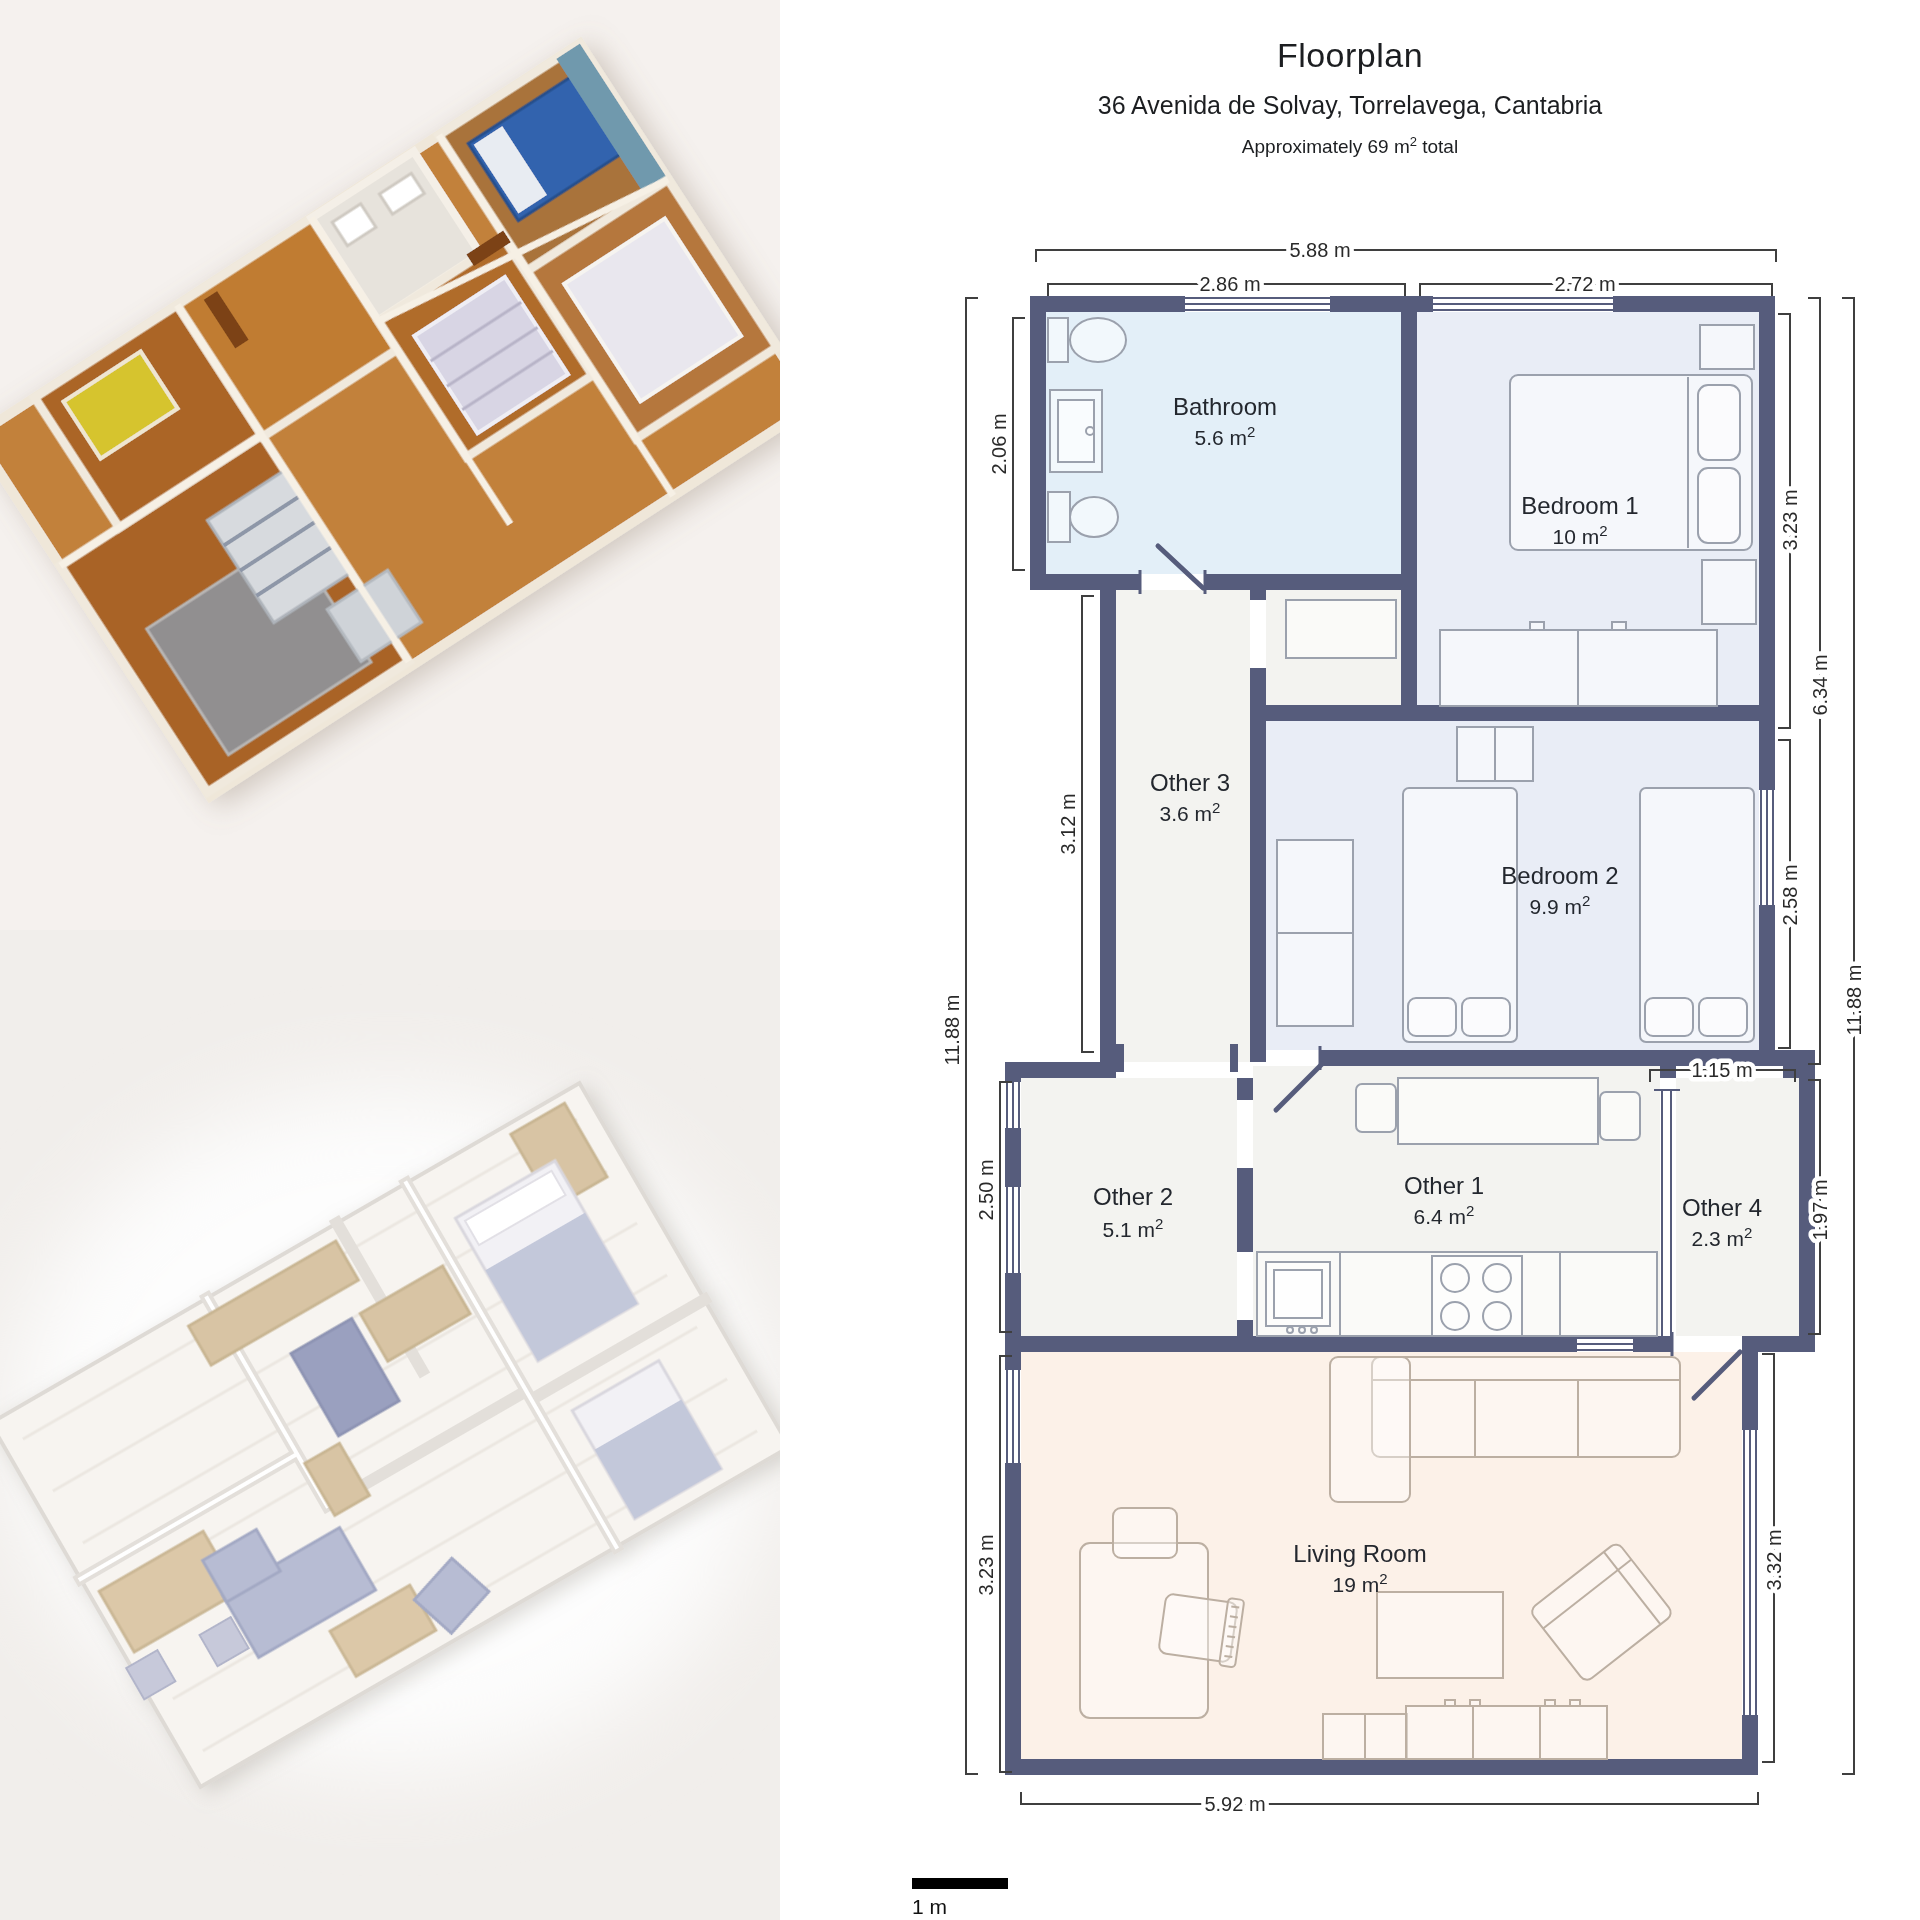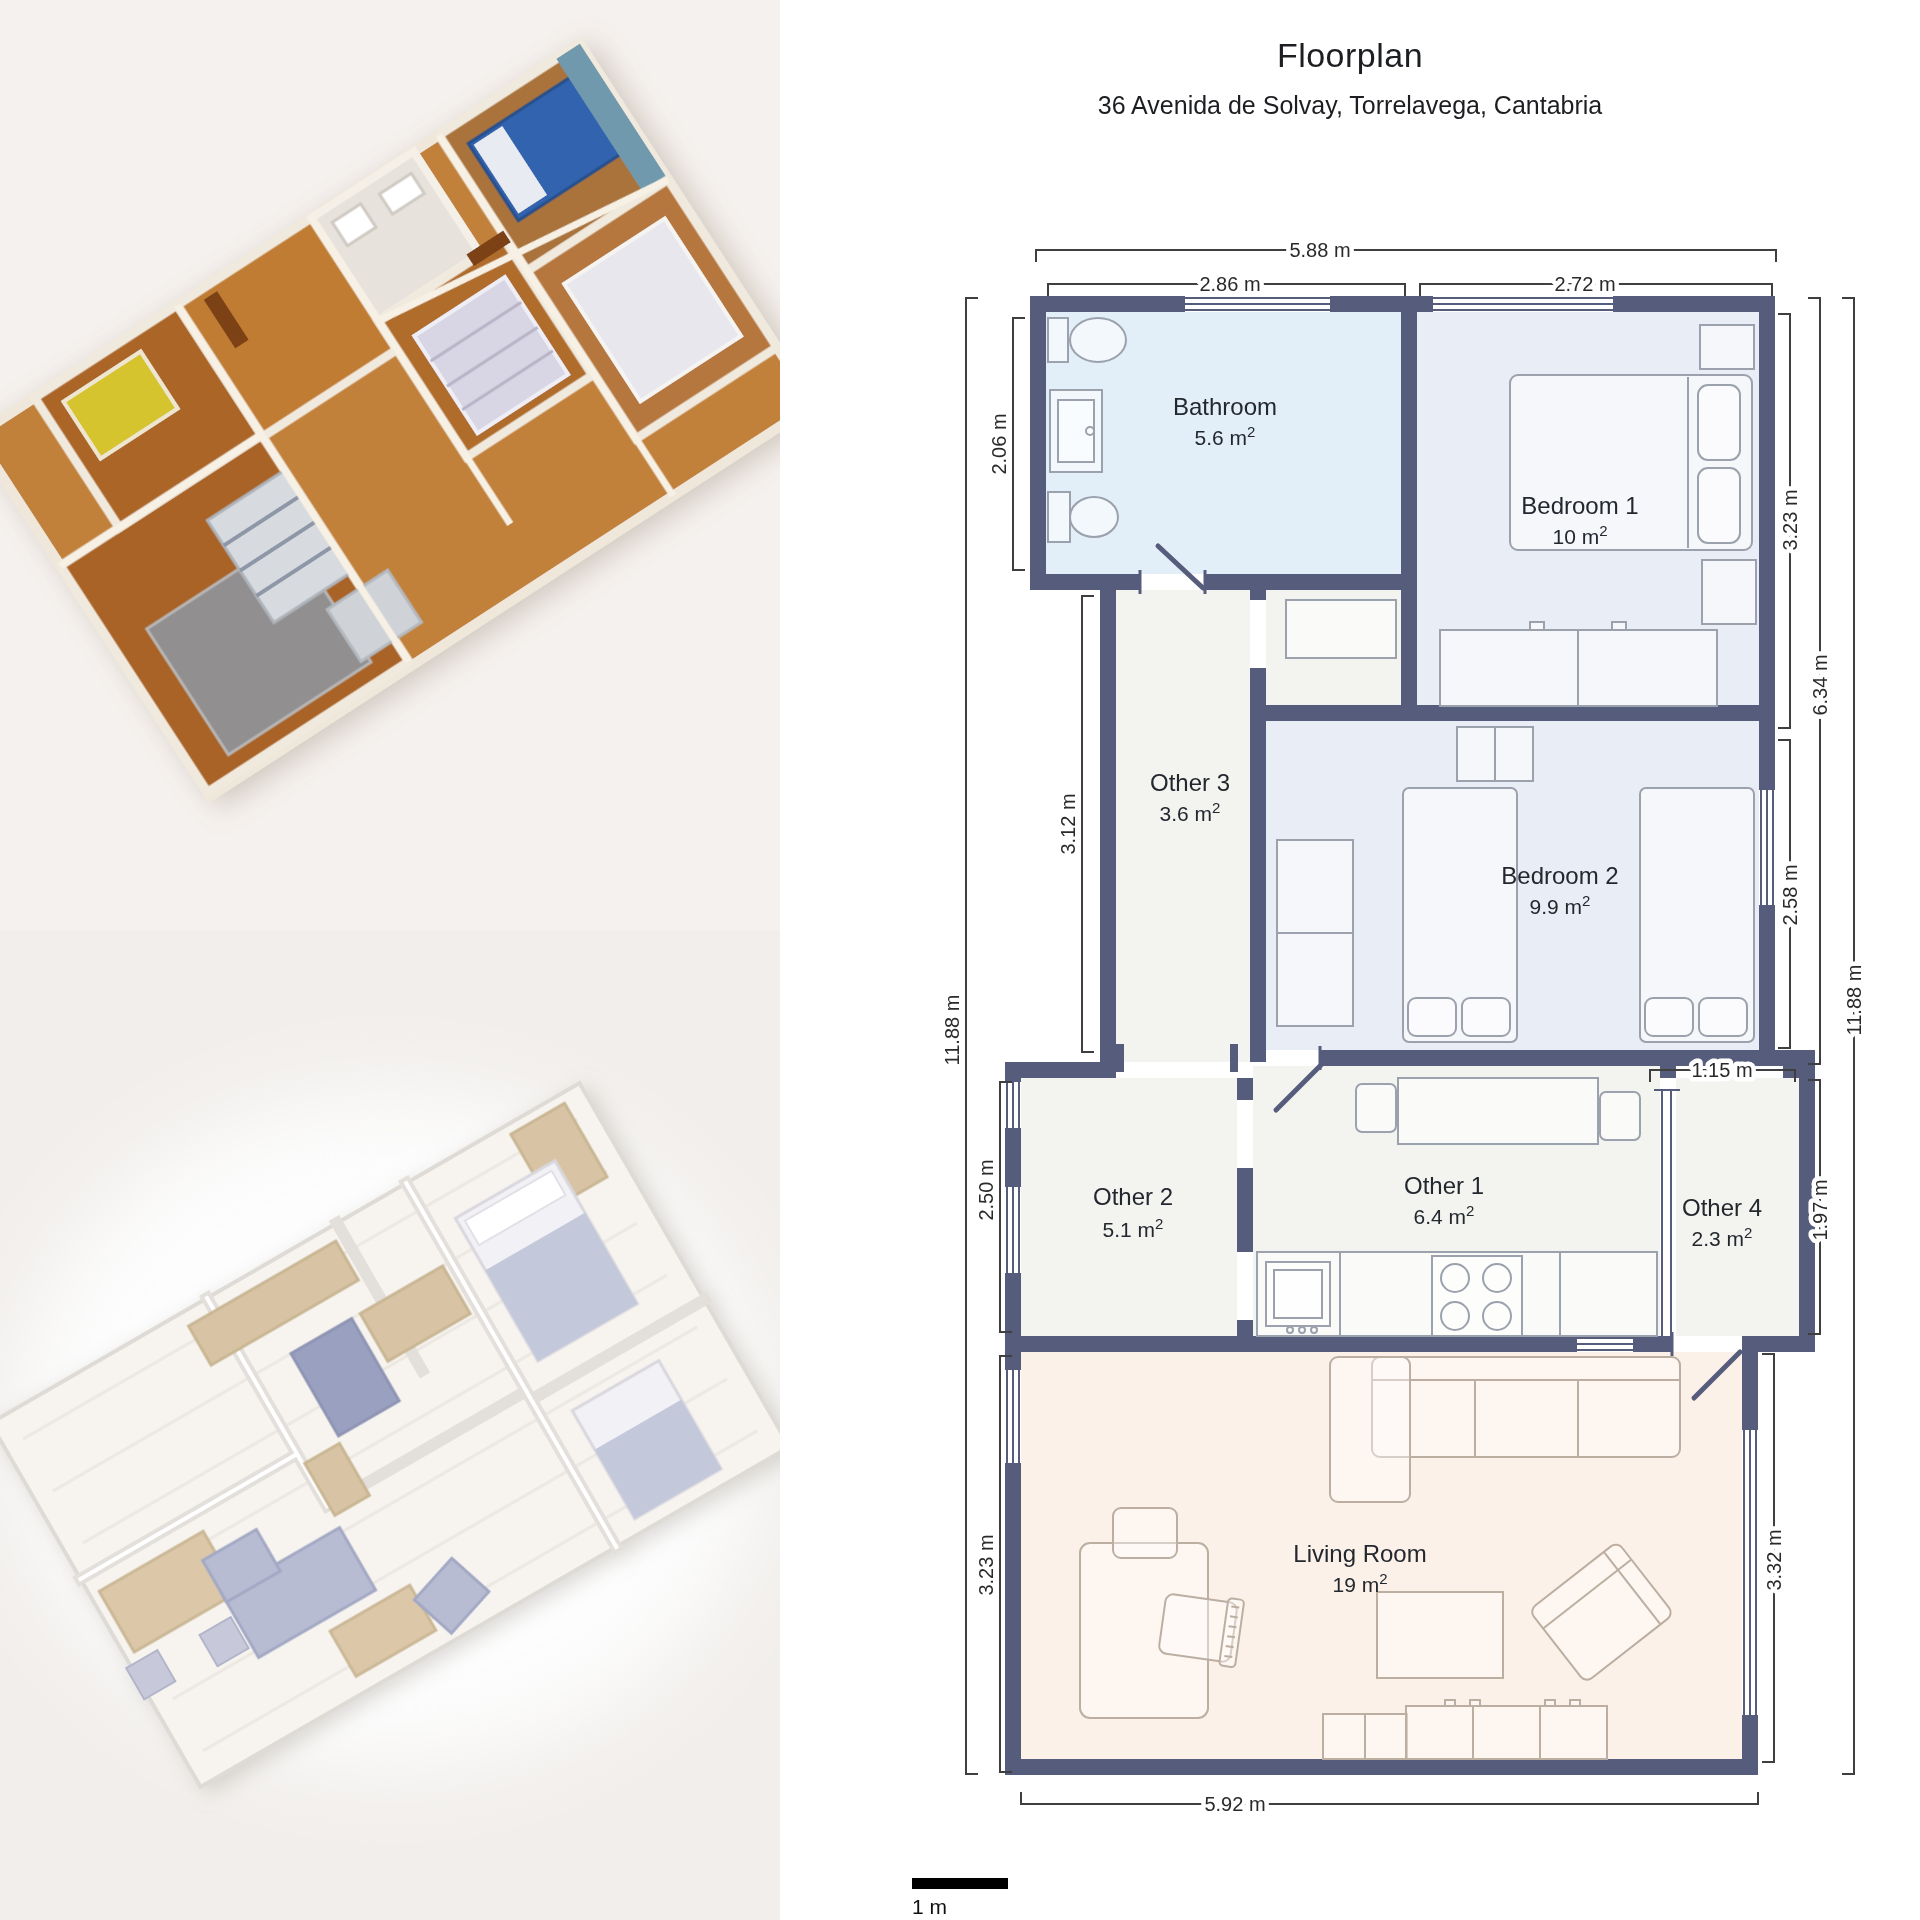--- a/index.html
+++ b/index.html
@@ -147,20 +147,21 @@
       <rect x="-55" y="145" width="56" height="50" fill="#b7bcd3" stroke="#a3a9c4" stroke-width="3" transform="rotate(-18 -27 170)"></rect>
       <rect x="-88" y="-18" width="40" height="60" fill="#d8c4a4" stroke="#c9b693" stroke-width="3"></rect>
     </g>
   </svg>
 </div>
 
 <div class="panel" id="panel-floorplan">
   <div id="fp-header">
     <h1 id="fp-title">Floorplan</h1>
     <div id="fp-address">36 Avenida de Solvay, Torrelavega, Cantabria</div>
+    <div id="fp-approx"><span>Approximately 69 m</span><sup>2</sup><span> total</span></div>
   </div>
 
   <svg width="1140" height="1920" viewBox="780 0 1140 1920">
 
     <rect x="1046" y="312" width="355" height="262" fill="#e3eff8"></rect>
     <rect x="1417" y="312" width="342" height="393" fill="#e9edf6"></rect>
     <rect x="1266" y="721" width="493" height="329" fill="#e9edf6"></rect>
     <rect x="1266" y="590" width="135" height="115" fill="#f3f3f0"></rect>
     <rect x="1116" y="590" width="134" height="472" fill="#f3f3f0"></rect>
     <rect x="1021" y="1078" width="216" height="258" fill="#f3f3f0"></rect>

